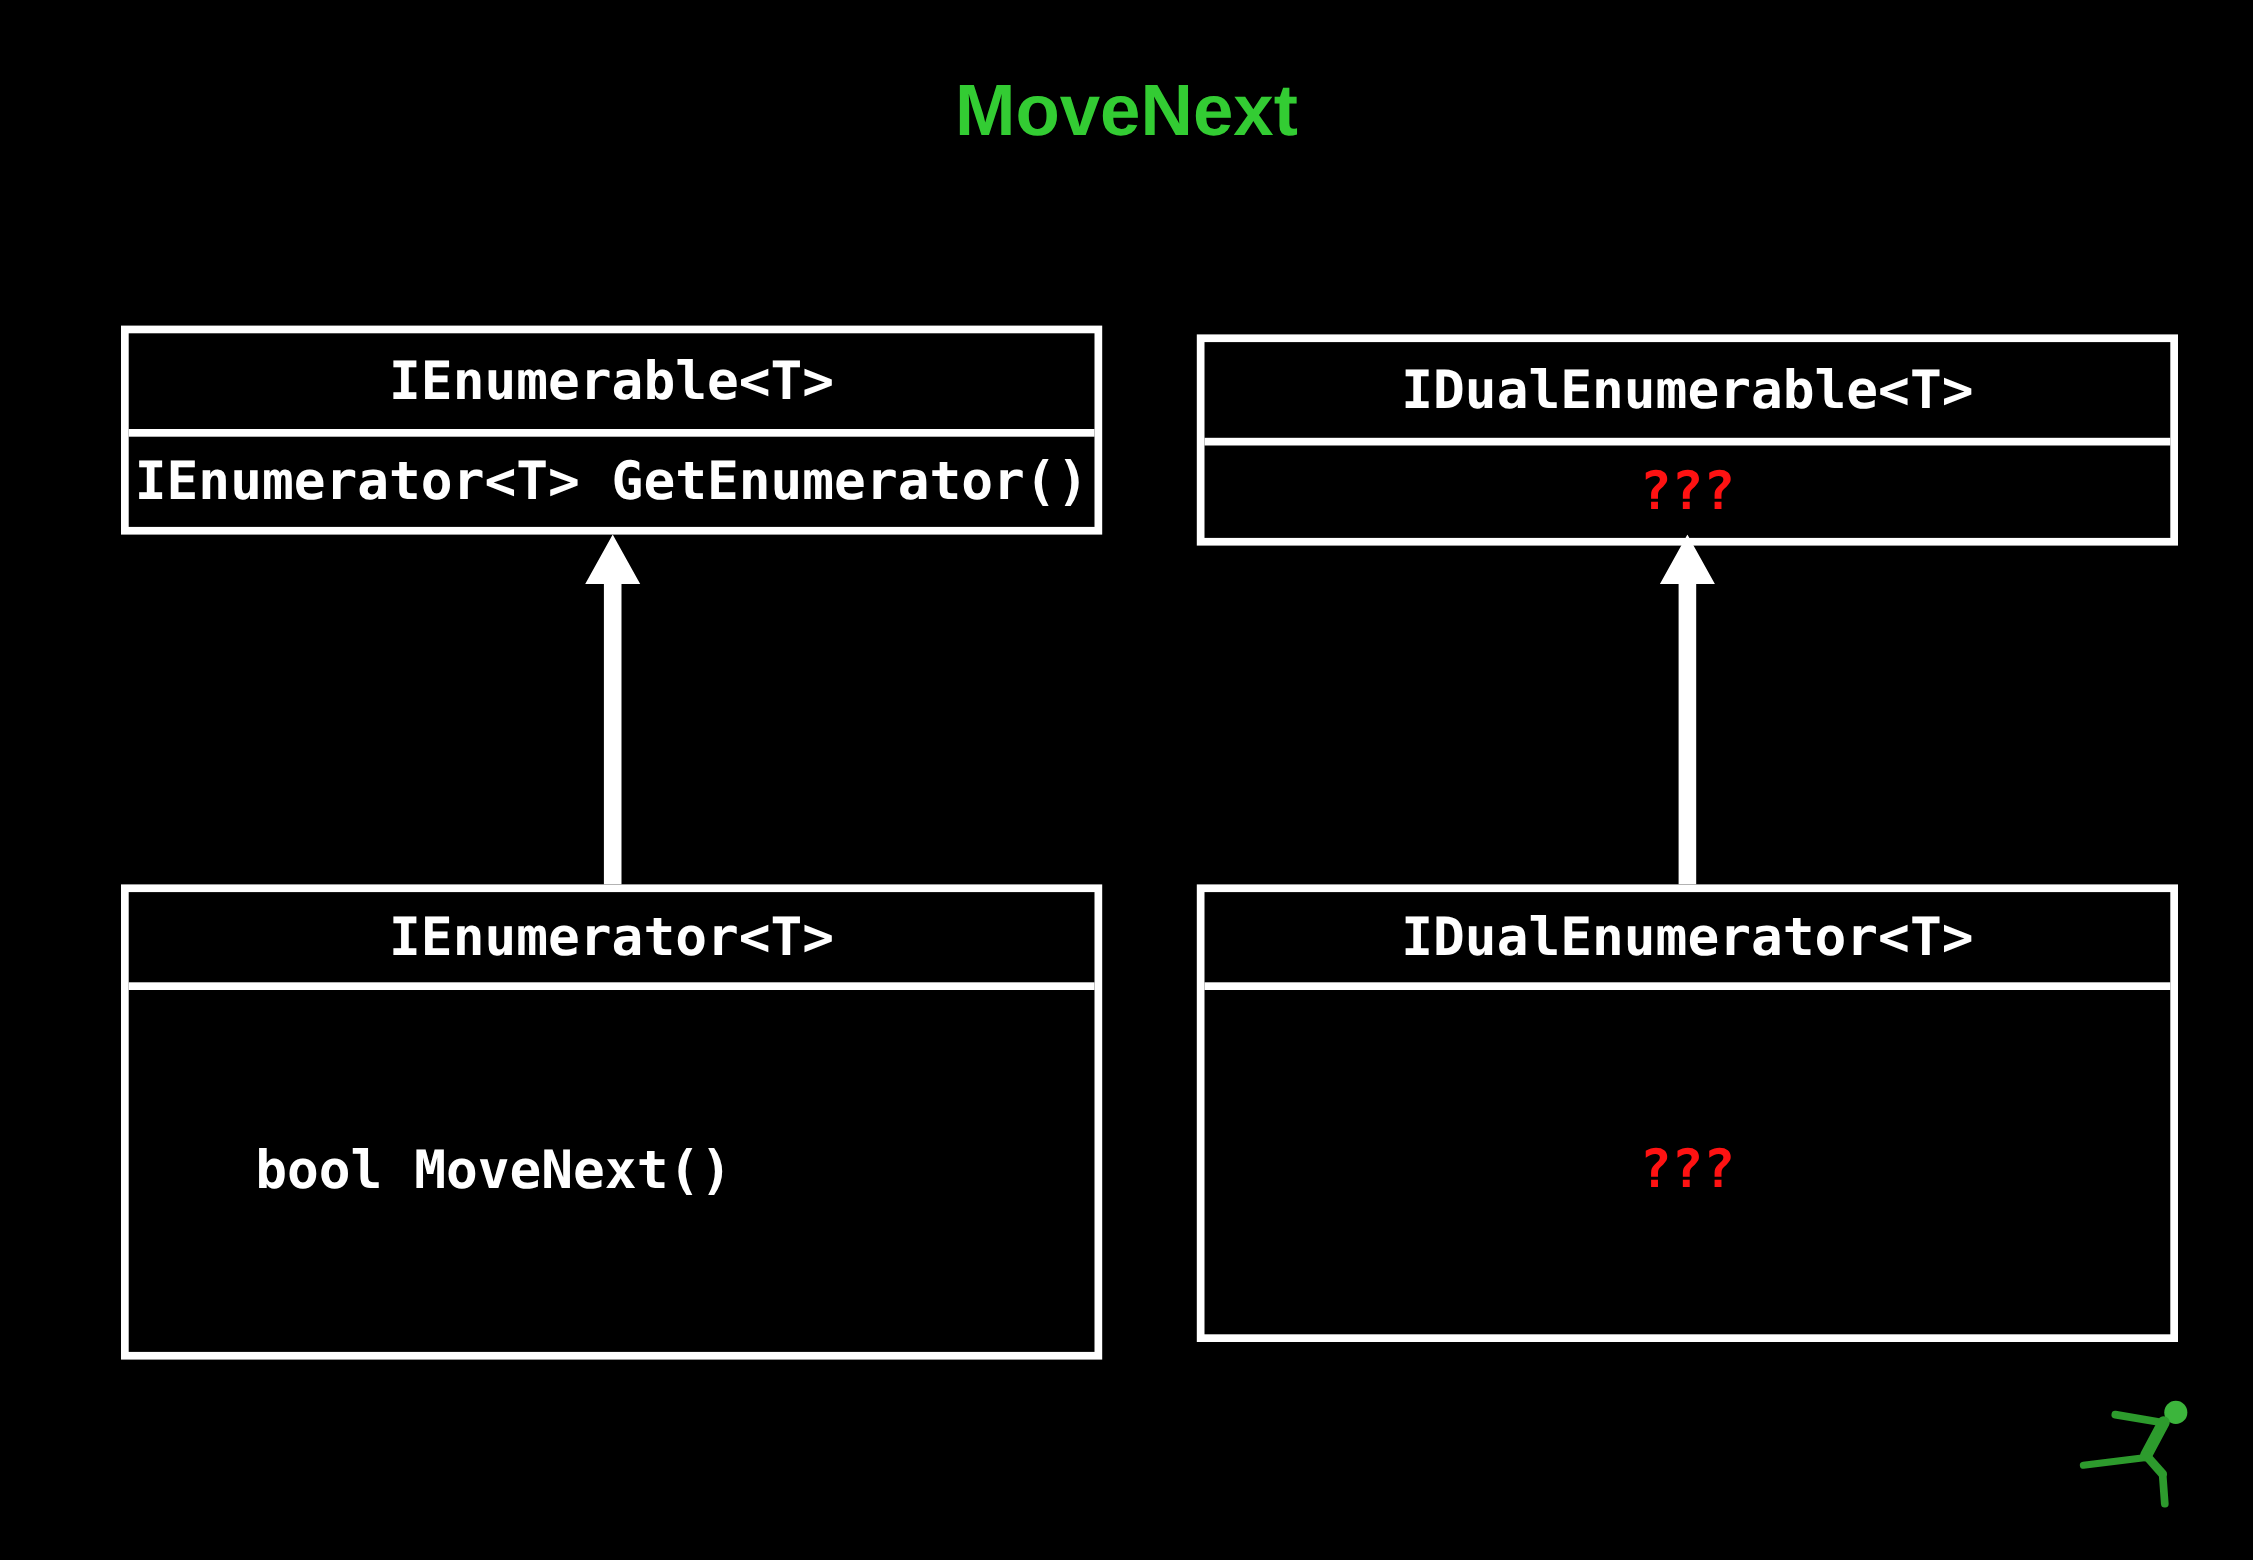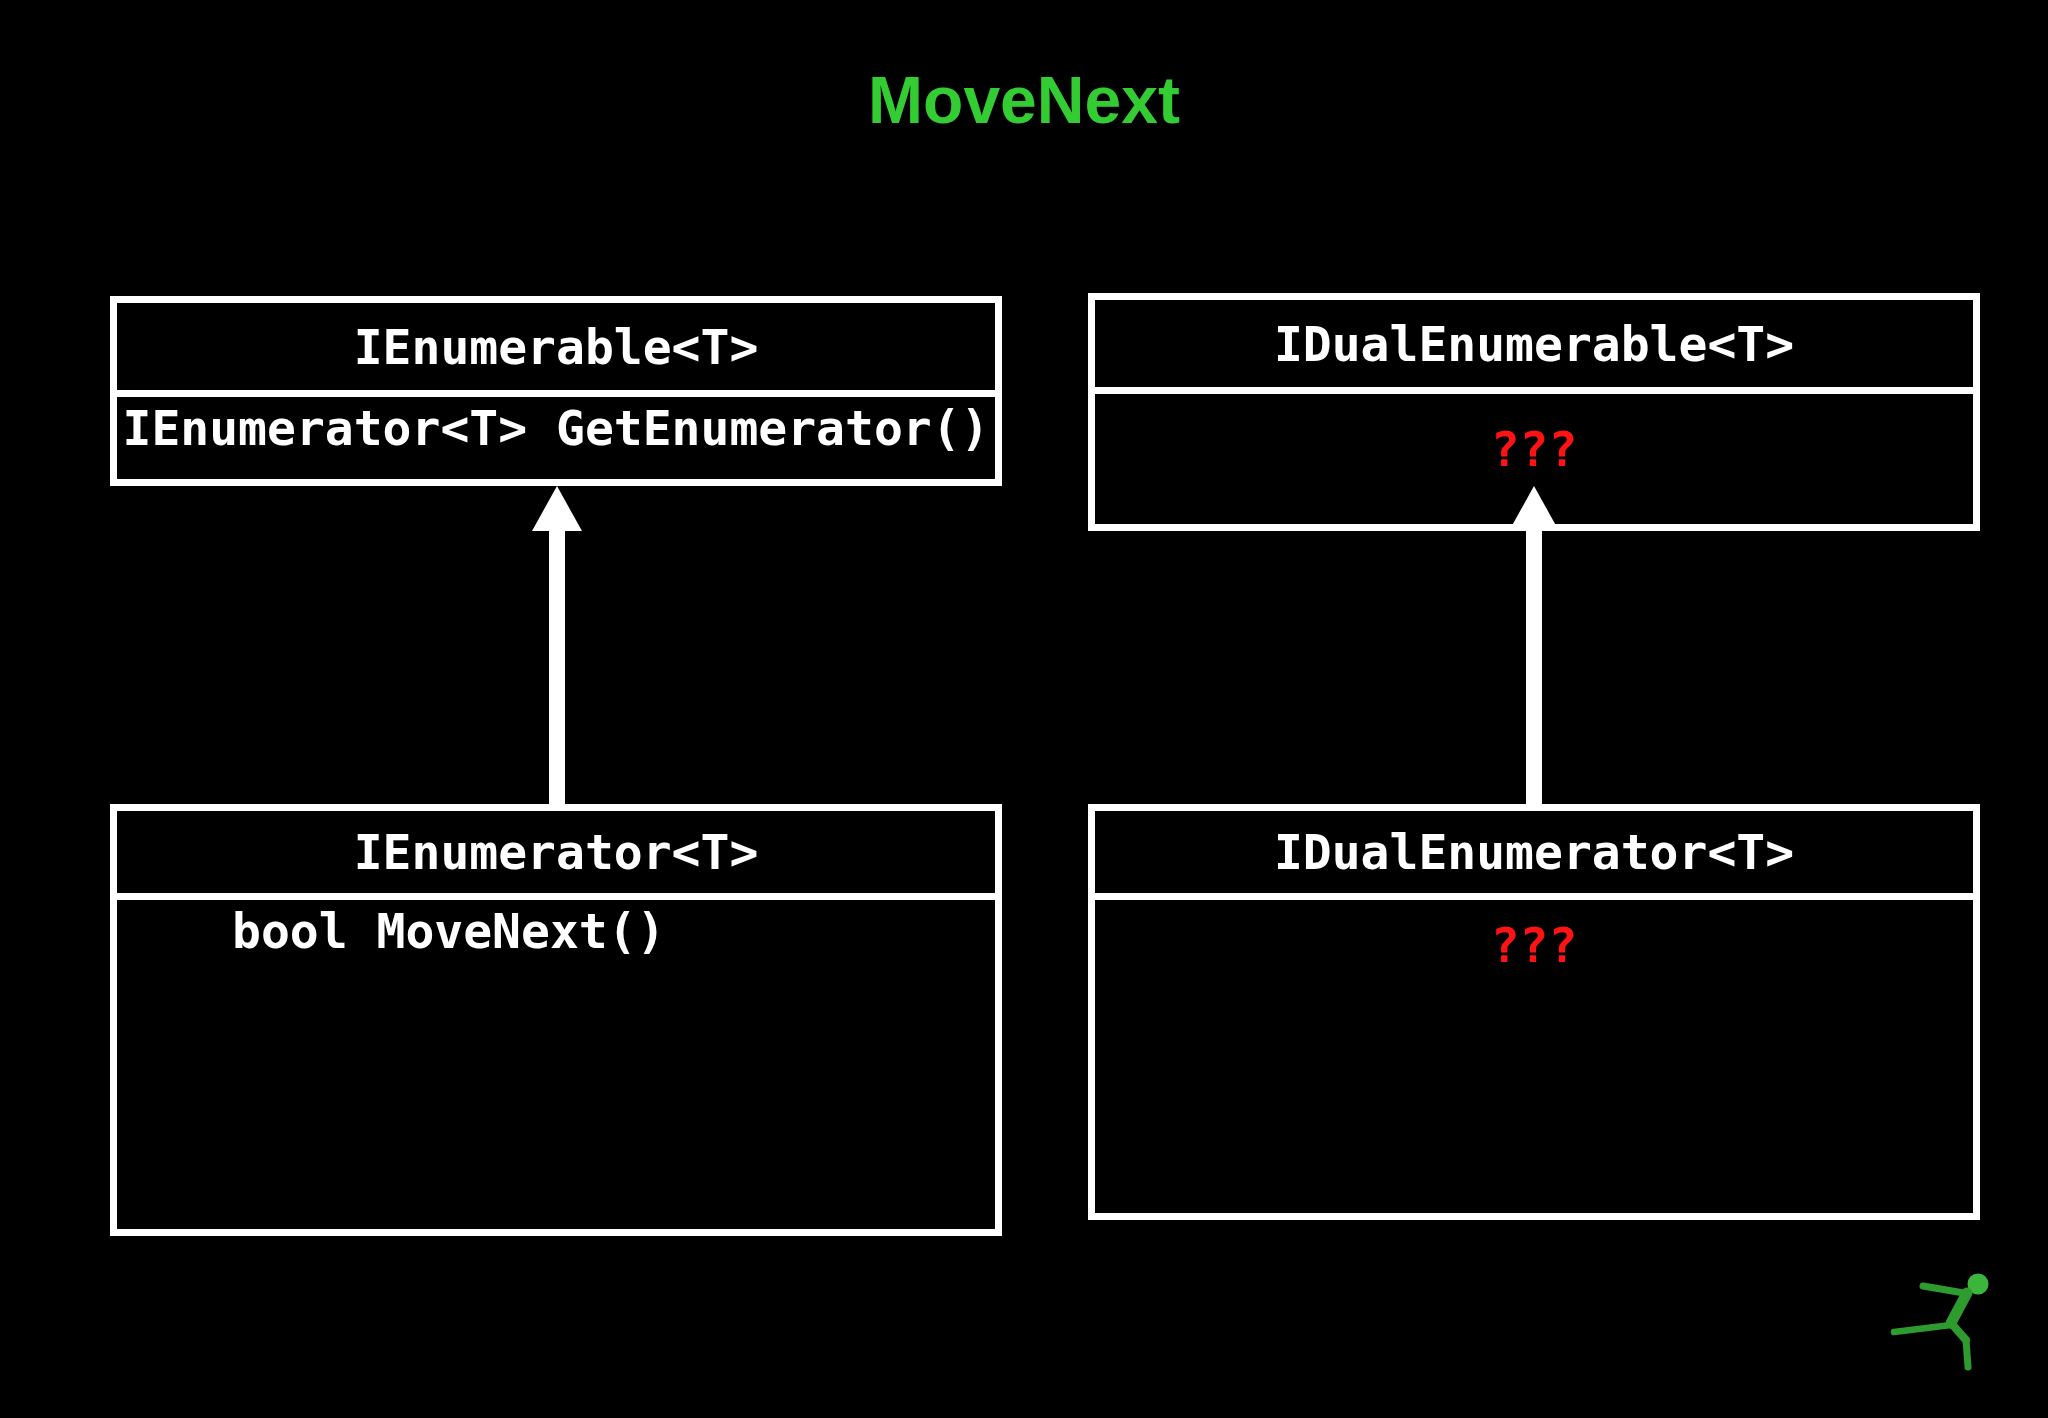--- a/index.html
+++ b/index.html
@@ -32,42 +32,42 @@
   }
   .uml-box{
     position:absolute;
     box-sizing:border-box;
     border:7px solid var(--line-color);
     background:var(--bg);
     display:flex;
     flex-direction:column;
   }
   .box-tl{left:110px;top:296px;width:892px;height:190px;}
-  .box-tr{left:1088px;top:293px;width:892px;height:238px;gap:24px;}
+  .box-tr{left:1088px;top:304px;width:892px;height:192px;}
   .box-bl{left:110px;top:804px;width:892px;height:432px;}
   .box-br{left:1088px;top:804px;width:892px;height:416px;gap:14px;}
   .uml-header{
     box-sizing:border-box;
     flex:0 0 auto;
     border-bottom:7px solid var(--line-color);
     display:flex;align-items:center;justify-content:center;
     font-weight:bold;
     font-size:48px;
     line-height:1;
     color:var(--text-color);
     white-space:nowrap;
   }
   .box-tl .uml-header,.box-tr .uml-header{height:94px;text-align:center;}
   .box-bl .uml-header,.box-br .uml-header{height:89px;}
   .uml-body{
     flex:1 1 auto;
     display:flex;
     flex-direction:column;
     align-items:center;
-    justify-content:flex-start;
+    justify-content:center;
     font-weight:bold;
     font-size:48px;
     line-height:63px;
     color:var(--text-color);
     white-space:nowrap;
   }
   .uml-body.left-align{
     align-items:flex-start;
     padding-left:115px;
   }

